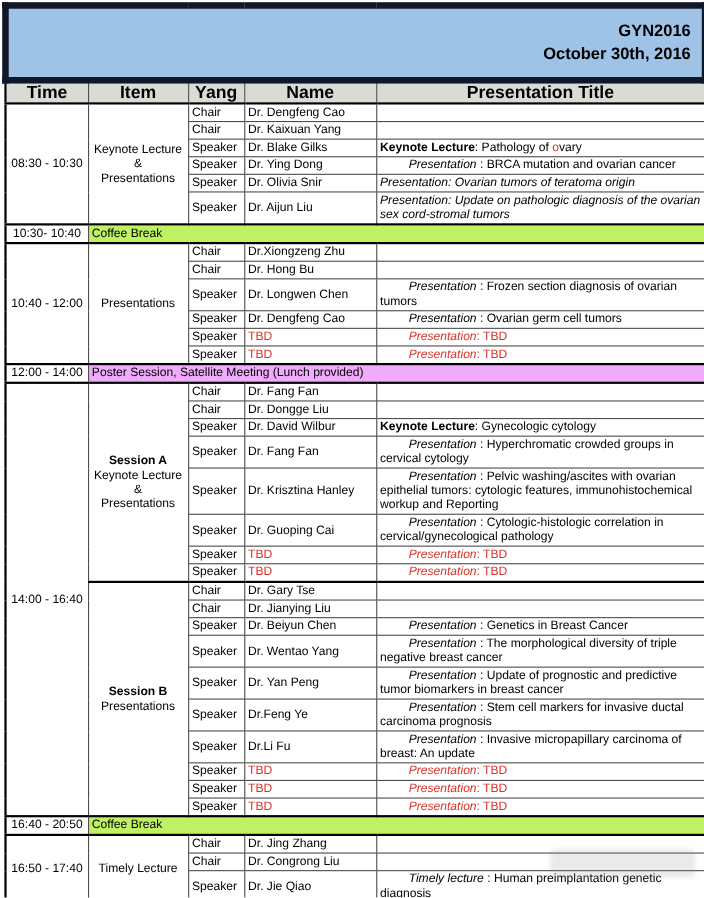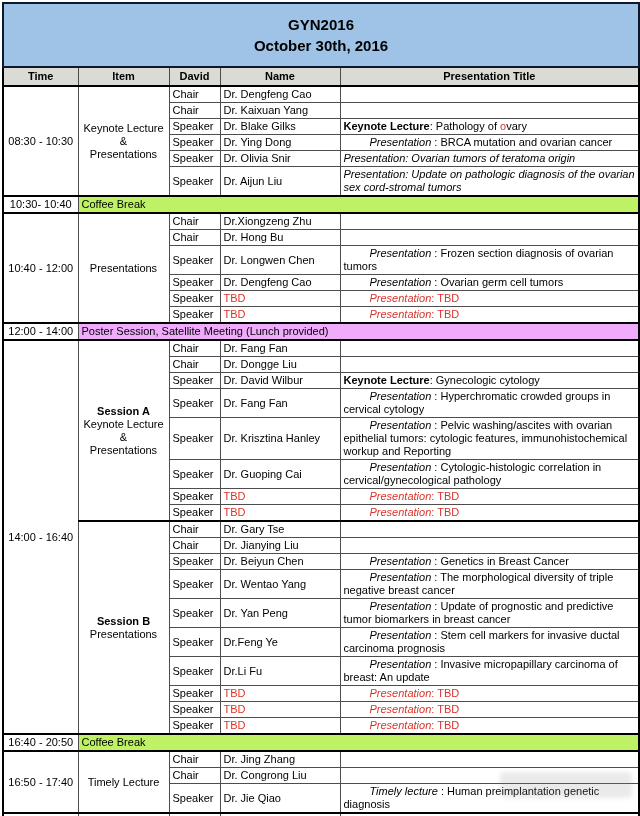--- a/index.html
+++ b/index.html
@@ -4,25 +4,25 @@
 <style>
   * { box-sizing: border-box; }
   html, body { margin:0; padding:0; }
   body {
     width:640px; height:816px; background:#fff; overflow:hidden; position:relative;
     font-family:"Liberation Sans", sans-serif; color:#000;
   }
   table { border-collapse:collapse; table-layout:fixed; width:636px; margin:2px; border:2px solid #000; }
   td { border:1px solid #4d4d4d; font-size:11px; line-height:13px; padding:1px 3px; vertical-align:middle; overflow:hidden; }
   td.blue-title {
-    background:#9ec3e6; text-align:center; font-weight:bold; font-size:15px;
-    line-height:21px; padding:10px; border:2px solid #0f172a;
+    background:#9ec3e6; text-align:right; font-weight:bold; font-size:15px;
+    line-height:21px; padding:10px; border:6px solid #0f172a;
   }
   tr.colhead td {
-    background:#dbdbd6; font-weight:bold; font-size:11px; text-align:center;
+    background:#dbdbd6; font-weight:bold; font-size:16px; text-align:center;
     border-top:2px solid #000; border-bottom:2px solid #000; padding:2px 3px;
   }
   tr.sec td { border-top:2px solid #000; }
   td.time { text-align:center;margin-top:28px; }
   td.item { text-align:center; }
   td.pt, td.name, td.role { text-align:left; }
   .yellow { background:#bef264; }
   .orange { background:#f0abfc; }
   .red { color:#d9342b; }
   .b { font-weight:bold; }
@@ -48,21 +48,21 @@
       <tr>
     <td class="blue-title" colspan="5">
       <div>GYN2016</div>
       <div>October 30th, 2016</div>
     </td>
   </tr>
 
   <tr class="colhead">
     <td>Time</td>
     <td>Item</td>
-    <td>David</td>
+    <td>Yang</td>
     <td>Name</td>
     <td>Presentation Title</td>
   </tr>
 
   <tr class="sec">
     <td class="time" rowspan="6">08:30 - 10:30</td>
     <td class="item" rowspan="6">
       <div>Keynote Lecture</div>
       <div>&amp;</div>
       <div>Presentations</div>

